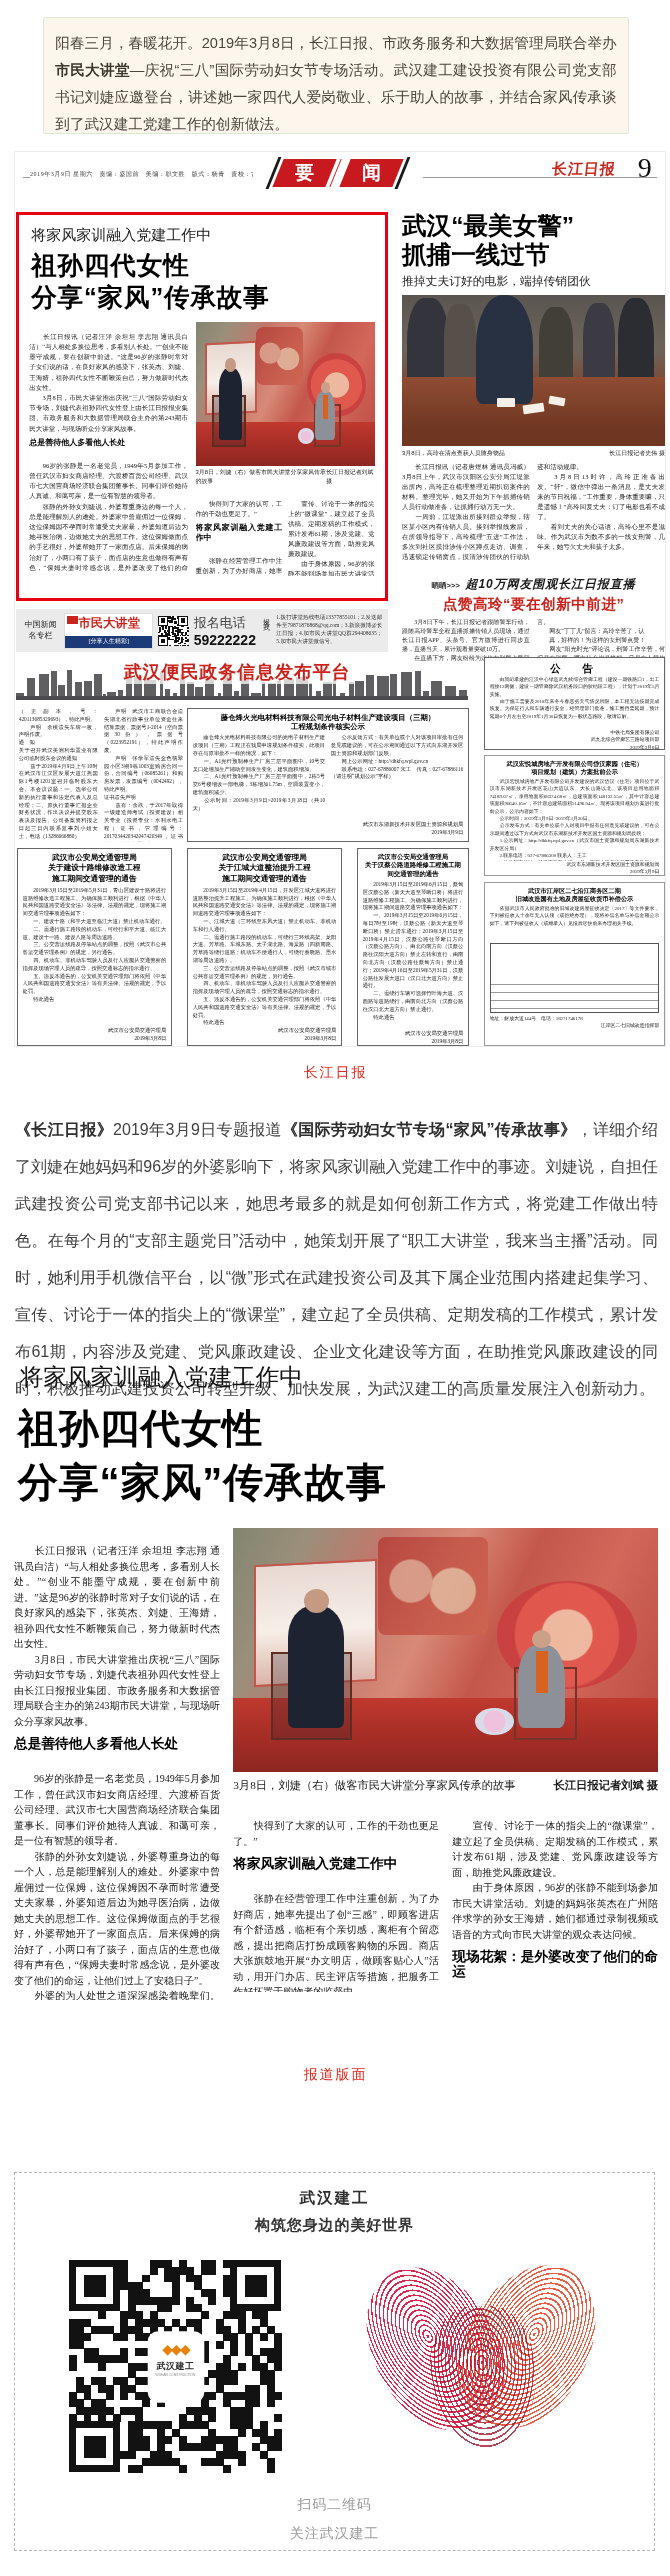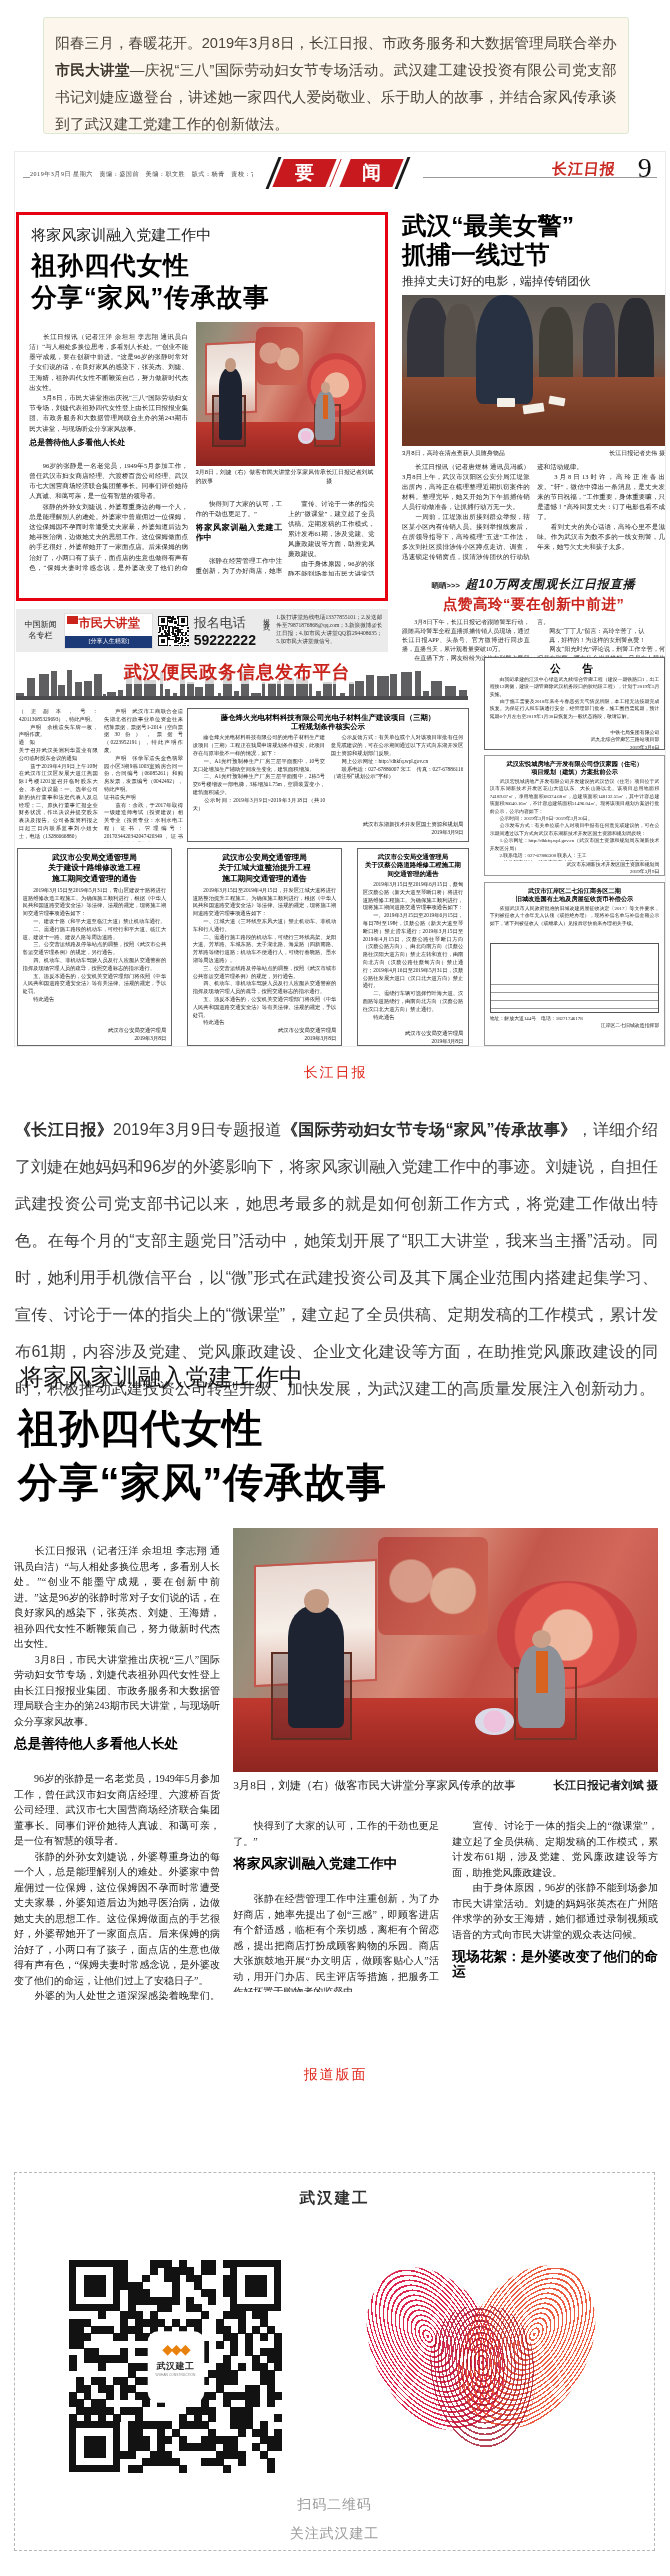--- a/index.html
+++ b/index.html
@@ -622,20 +622,21 @@
           </div>
         </div>
       </div>
     </div>
   </div>
 
   <div class="red-caption" style="top:2066px;">报道版面</div>
 
   <div class="footer-box">
     <div class="fb-brand">武汉建工</div>
+    <div class="fb-slogan">构筑您身边的美好世界</div>
     <div class="qr fb-qr">
       <div class="qr-grid">
           <i style="left: 51px; top: 0px; width: 7.7px; height: 7.7px;"></i>
           <i style="left: 81px; top: 0px; width: 7.7px; height: 7.7px;"></i>
           <i style="left: 88px; top: 0px; width: 7.7px; height: 7.7px;"></i>
           <i style="left: 95px; top: 0px; width: 7.7px; height: 7.7px;"></i>
           <i style="left: 110px; top: 0px; width: 7.7px; height: 7.7px;"></i>
           <i style="left: 132px; top: 0px; width: 7.7px; height: 7.7px;"></i>
           <i style="left: 139px; top: 0px; width: 7.7px; height: 7.7px;"></i>
           <i style="left: 154px; top: 0px; width: 7.7px; height: 7.7px;"></i>

